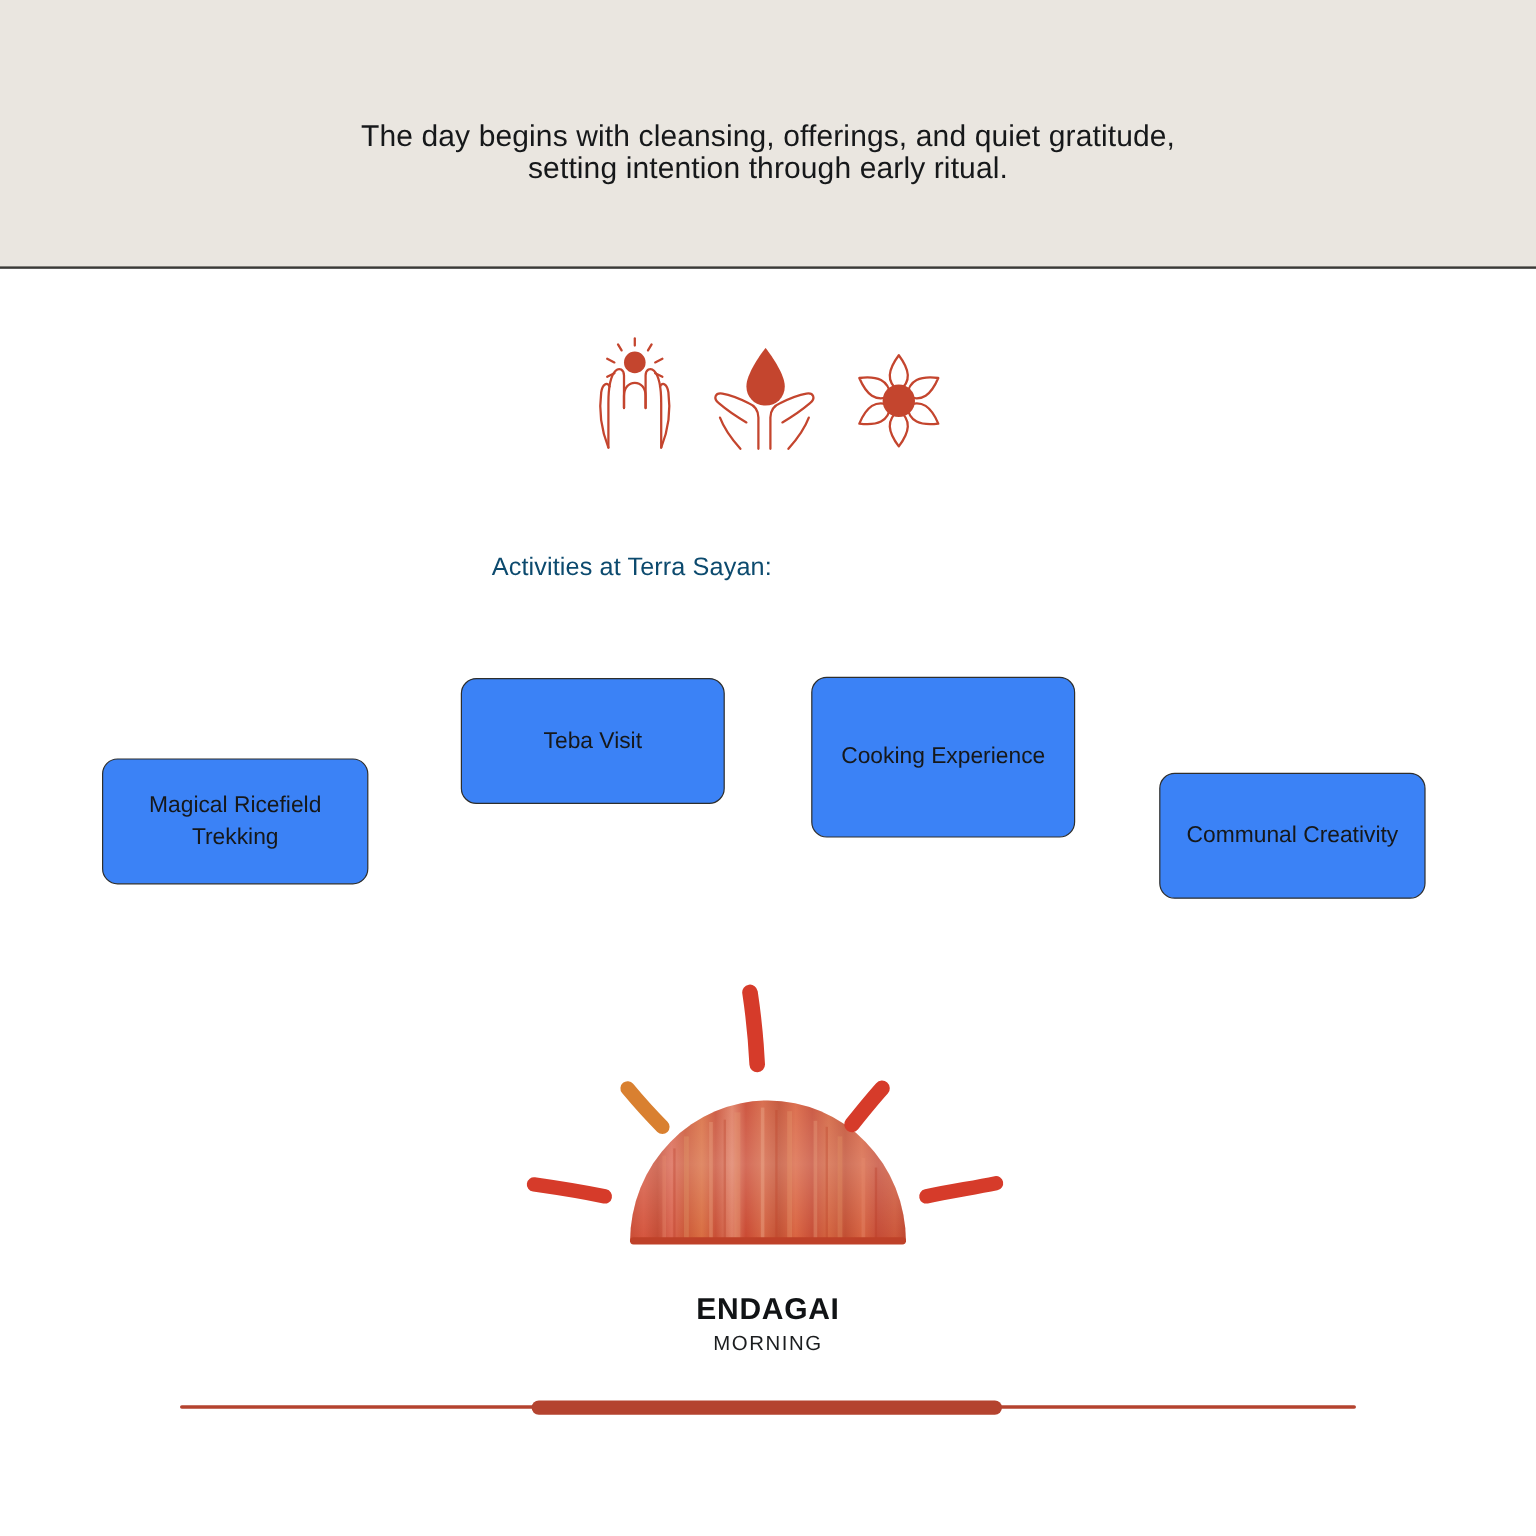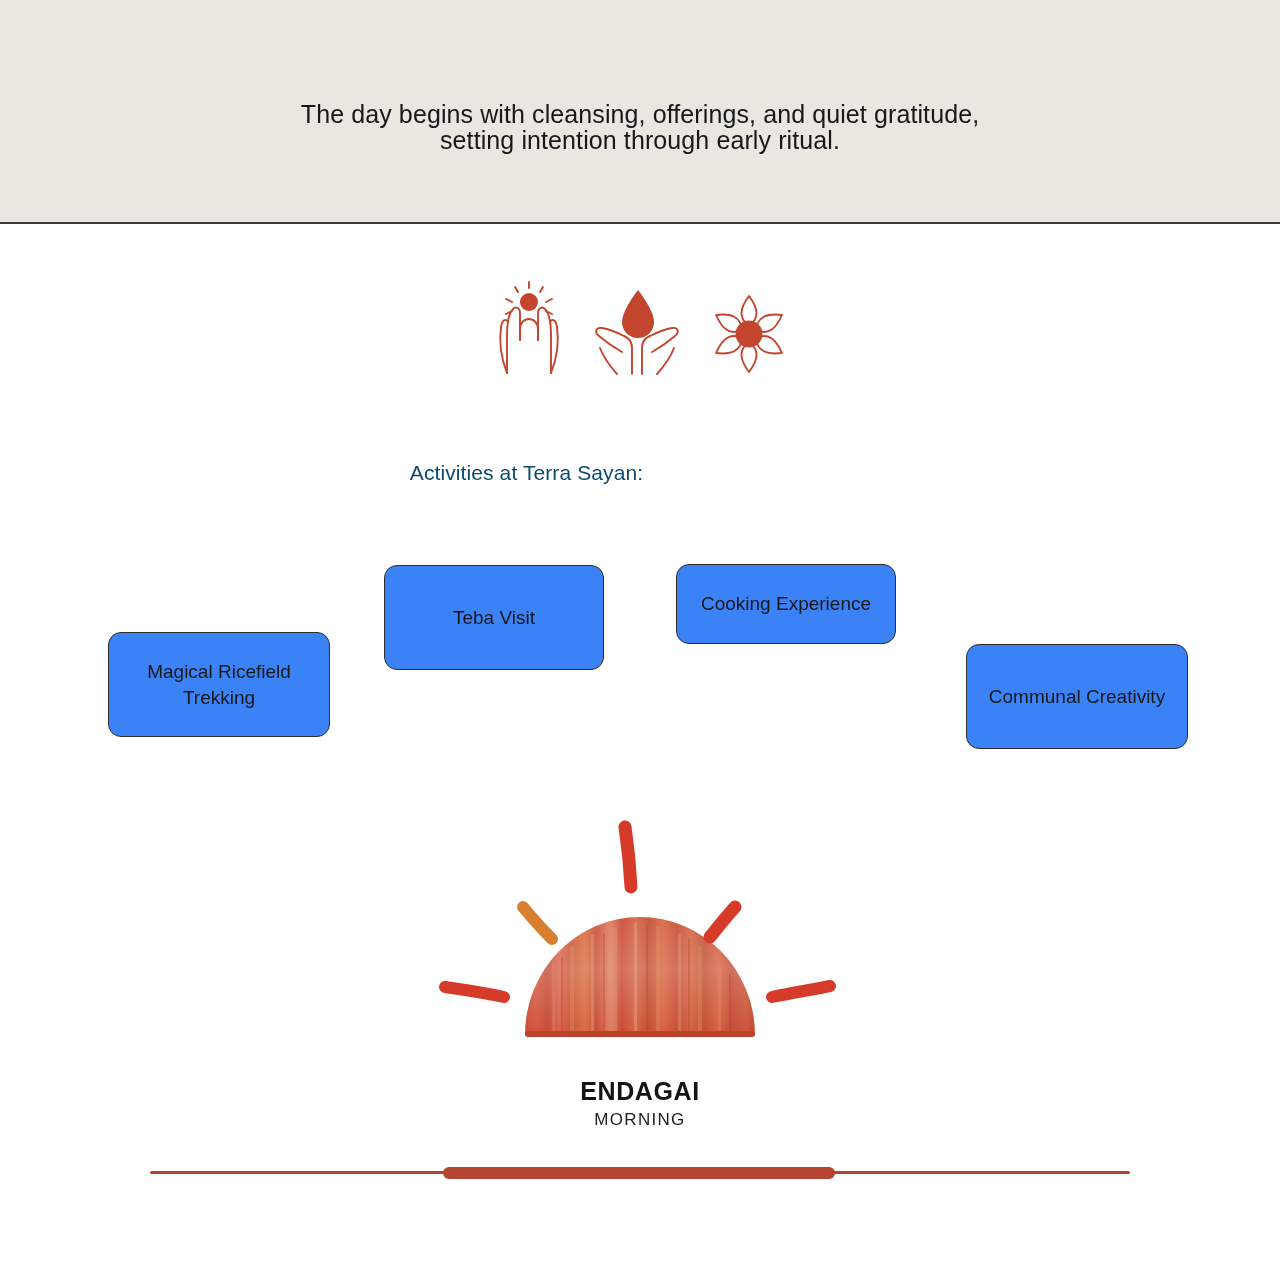--- a/index.html
+++ b/index.html
@@ -74,23 +74,23 @@
     align-items: center;
     justify-content: center;
     text-align: center;
     font-size: 19px;
     line-height: 26px;
     color: #16181a;
     padding: 4px 10px;
   }
   .card-label { display: block; }
 
-  .card-0 { left: 108px;  top: 632px; width: 222px; height: 105px; }
+  .card-0 { left: 85px;  top: 632px; width: 222px; height: 105px; }
   .card-1 { left: 384px; top: 565px; width: 220px; height: 105px; }
-  .card-2 { left: 676px; top: 564px; width: 220px; height: 80px; }
+  .card-2 { left: 676px; top: 564px; width: 220px; height: 134px; }
   .card-3 { left: 966px; top: 632px; width: 222px; height: 105px; margin-top: 12px; }
 
   
   .sunrise {
     position: absolute;
     left: 420px;
     top: 795px;
     width: 440px;
     height: 265px;
   }

